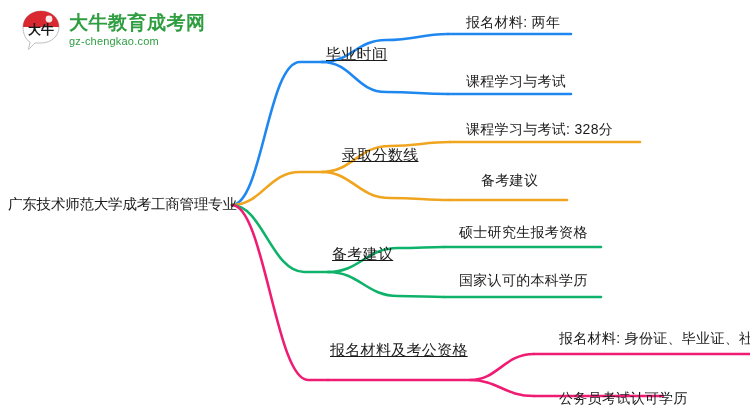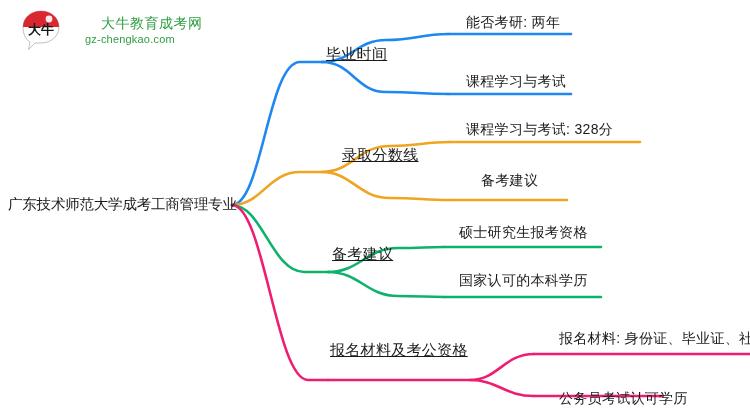--- a/index.html
+++ b/index.html
@@ -23,40 +23,39 @@
     height: 410px;
   }
 
   
   .logo-block {
     position: absolute;
     left: 20px;
     top: 8px;
     display: flex;
     align-items: center;
-    gap: 23px;
+    gap: 7px;
   }
   .logo-mark {
     position: relative;
     width: 42px;
     height: 44px;
   }
   .logo-text-wrap {
     display: flex;
     flex-direction: column;
     justify-content: center;
     line-height: 1;
   }
   .logo-title {
     color: #2f9e41;
-    font-size: 14px;
-    font-weight: normal;
+    font-size: 19px;
+    font-weight: bold;
     letter-spacing: 0.5px;
     white-space: nowrap;
-    margin-left: 16px;
   }
   .logo-sub {
     color: #2f9e41;
     font-size: 11px;
     font-weight: normal;
     letter-spacing: 0.2px;
     margin-top: 4px;
     white-space: nowrap;
   }
 
@@ -152,21 +151,21 @@
   </div>
 </div>
 
 <div class="node node-root">广东技术师范大学成考工商管理专业</div>
 
 <div class="node node-branch b1">毕业时间</div>
 <div class="node node-branch b2">录取分数线</div>
 <div class="node node-branch b3">备考建议</div>
 <div class="node node-branch b4">报名材料及考公资格</div>
 
-<div class="node node-leaf l1a">能否考研: 两年</div>
+<div class="node node-leaf l1a">报名材料: 两年</div>
 <div class="node node-leaf l1b">课程学习与考试</div>
 
 <div class="node node-leaf l2a">课程学习与考试: 328分</div>
 <div class="node node-leaf l2b">备考建议</div>
 
 <div class="node node-leaf l3a">硕士研究生报考资格</div>
 <div class="node node-leaf l3b">国家认可的本科学历</div>
 
 <div class="node node-leaf l4a">报名材料: 身份证、毕业证、社保卡</div>
 <div class="node node-leaf l4b">公务员考试认可学历</div>

